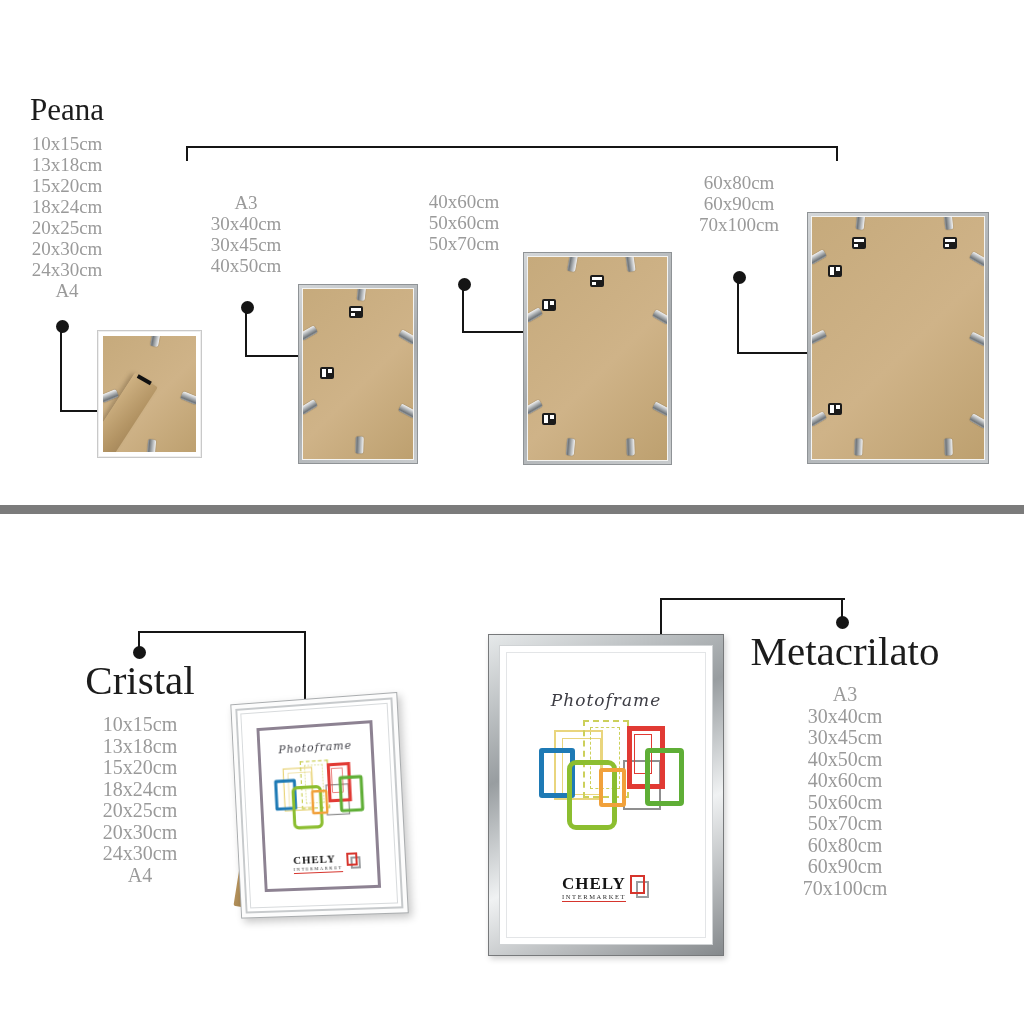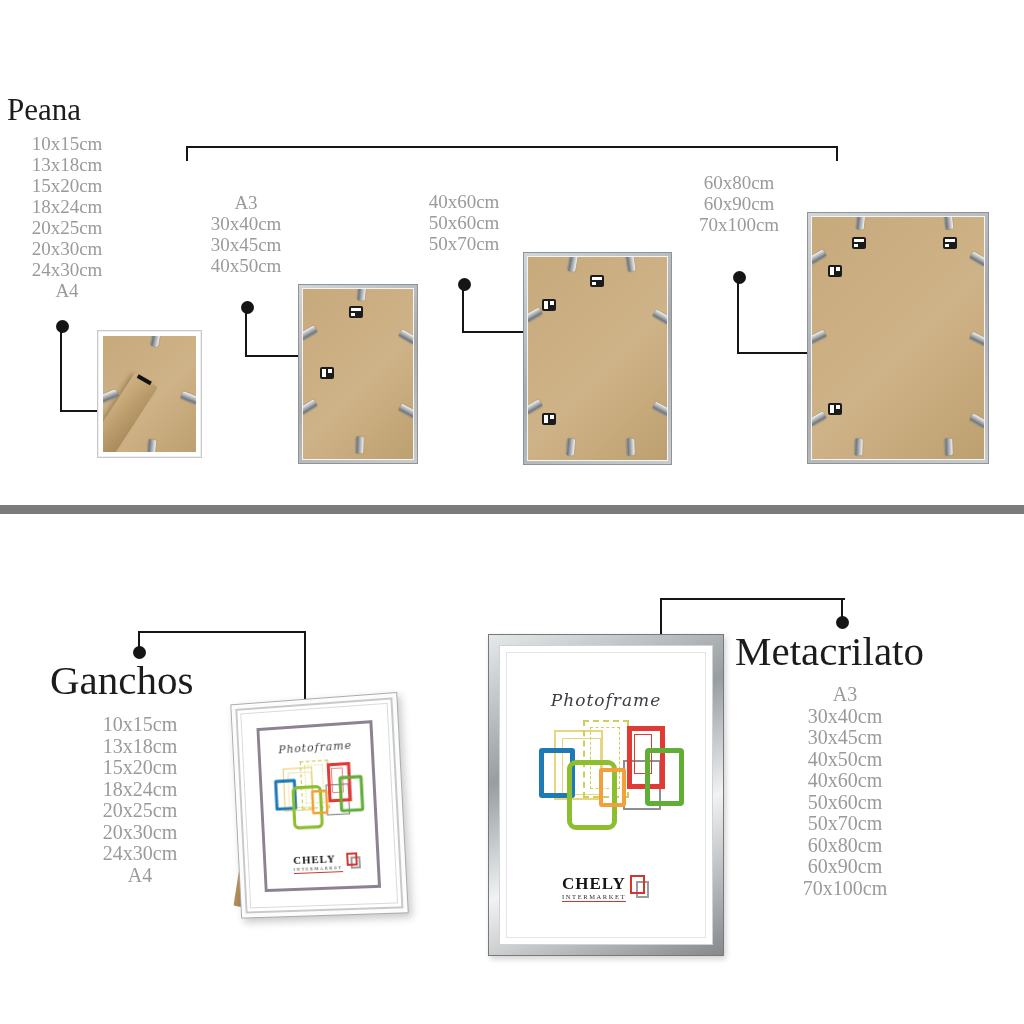--- a/index.html
+++ b/index.html
@@ -1,20 +1,20 @@
 <!DOCTYPE html>
 <html style="--heading: #1c1c1c; --list_gray: #9a9a9a; --divider: #7b7b7b; --kraft: #c6aa7c; --line: #151515; --brand_red: #d6352d; --mat_purple: #8d8292;"><head>
 <meta charset="utf-8">
 <style>
   html,body{margin:0;padding:0;background:#fff;width:1024px;height:1024px;overflow:hidden;}
   .canvas{position:relative;width:1024px;height:1024px;background:#fff;
           font-family:"Liberation Serif","DejaVu Serif",serif;}
 
   
-  .h-title{position:absolute;color:var(--heading);line-height:1;
+  .h-title{position:absolute;color:var(--heading);text-align:center;line-height:1;
            font-family:"Liberation Serif","DejaVu Serif",serif;}
   .size-list{position:absolute;text-align:center;color:var(--list_gray);}
   .size-list .size-item{font-size:19px;line-height:21px;}
   .size-list.big .size-item{font-size:20px;line-height:21.5px;}
 
   
   .dot{position:absolute;width:13px;height:13px;border-radius:50%;background:var(--line);}
   .lptr{position:absolute;border-left:2px solid var(--line);border-bottom:2px solid var(--line);}
   .lptr .dot{left:-6px;top:-7px;}
   .bracket{position:absolute;border-top:2px solid var(--line);border-left:2px solid var(--line);
@@ -203,21 +203,21 @@
       <i class="clip" style="left:128px;top:226px;transform:rotate(88deg);"></i>
     </div>
   </div>
 
   <div class="divider"></div>
 
   <div class="uconn" style="left:138px;top:631px;width:166px;height:69px;border-right:2px solid var(--line);"></div>
   <div class="vline" style="left:138px;top:631px;height:21px;"></div>
   <span class="dot" style="left:133px;top:646px;"></span>
 
-  <div class="h-title" style="left:50px;top:660px;width:180px;font-size:41px;">Ganchos</div>
+  <div class="h-title" style="left:50px;top:660px;width:180px;font-size:41px;">Cristal</div>
   <div class="size-list big" style="left:50px;top:714px;width:180px;">
       <div class="size-item">10x15cm</div>
       <div class="size-item">13x18cm</div>
       <div class="size-item">15x20cm</div>
       <div class="size-item">18x24cm</div>
       <div class="size-item">20x25cm</div>
       <div class="size-item">20x30cm</div>
       <div class="size-item">24x30cm</div>
       <div class="size-item">A4</div>
     </div>

